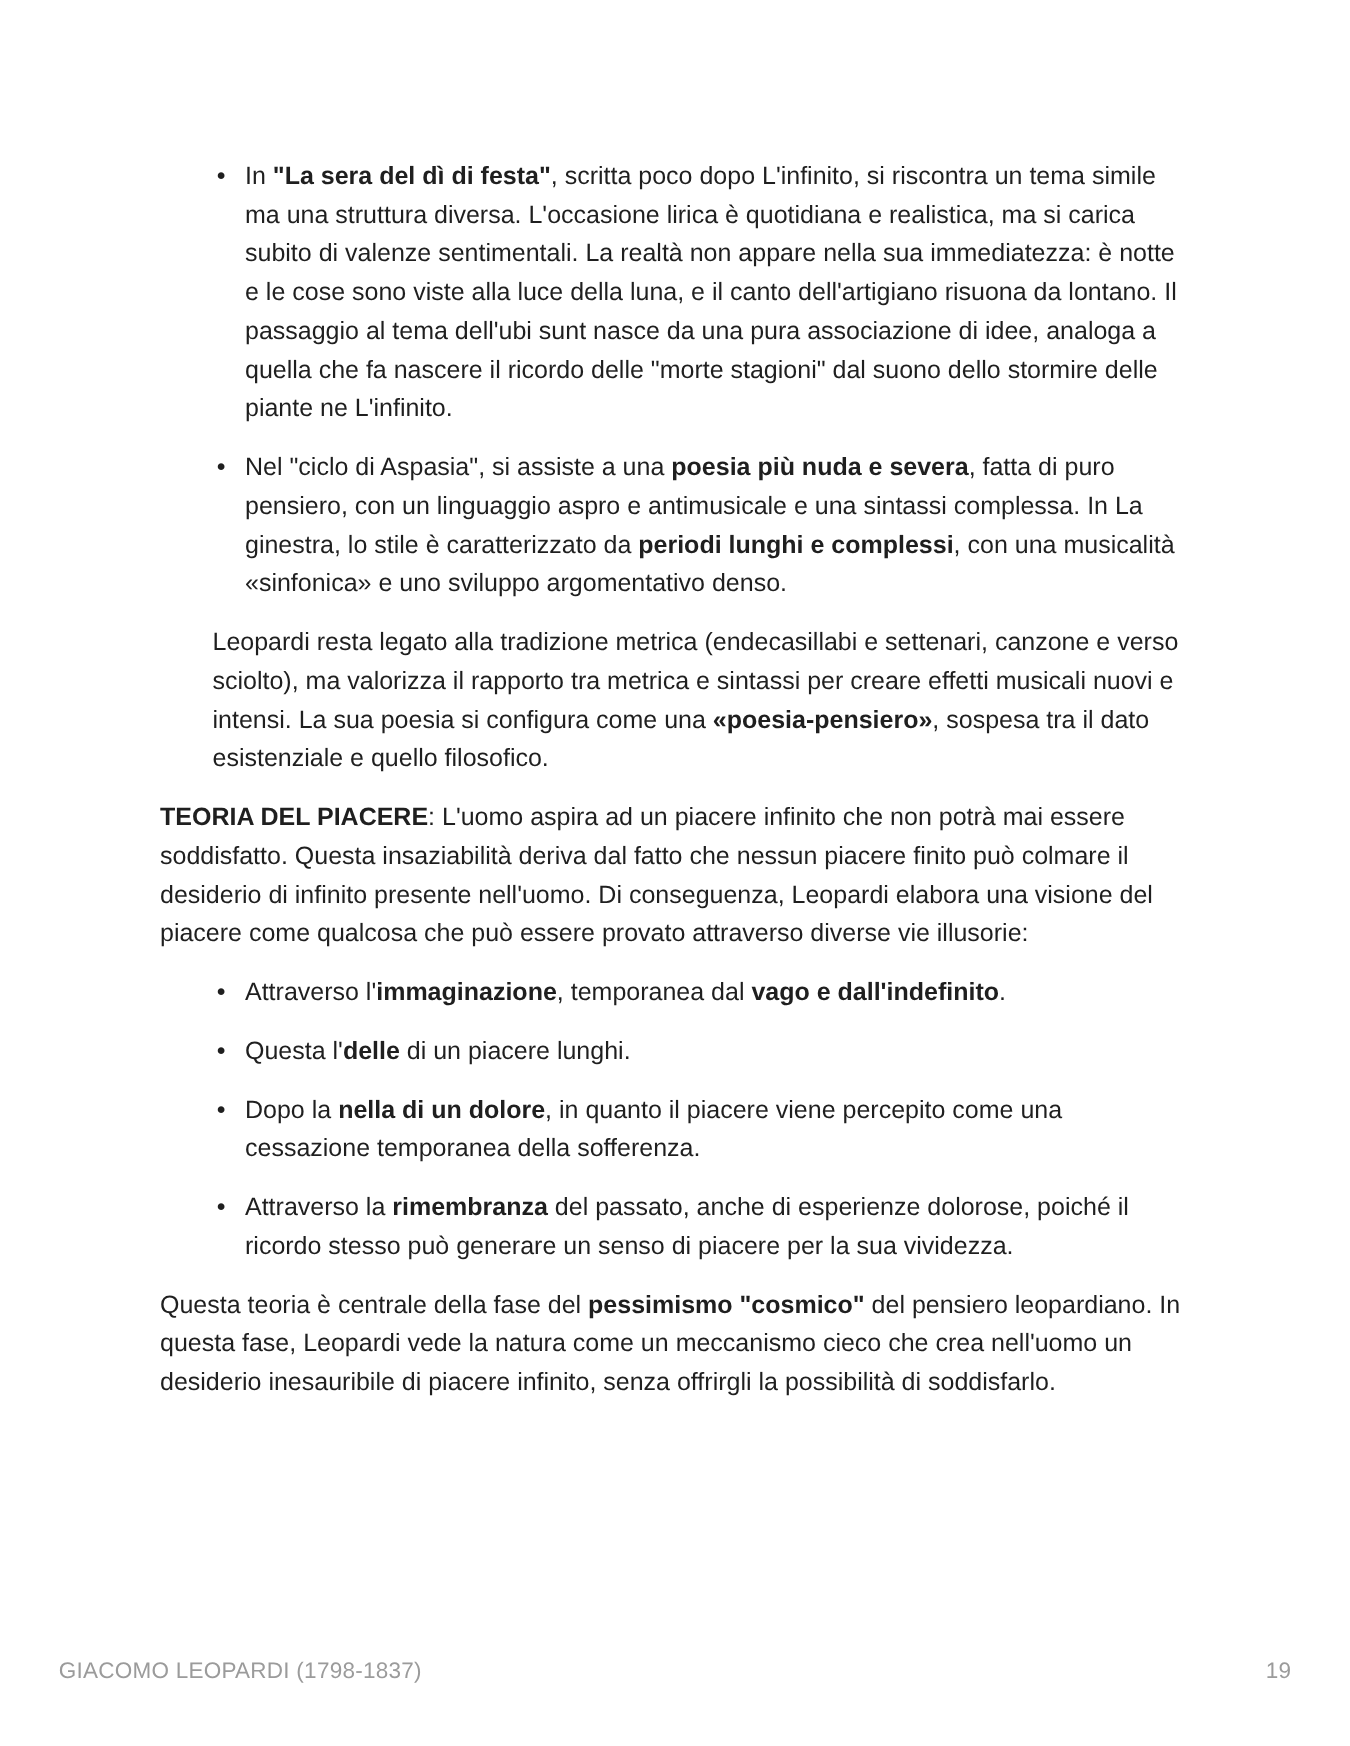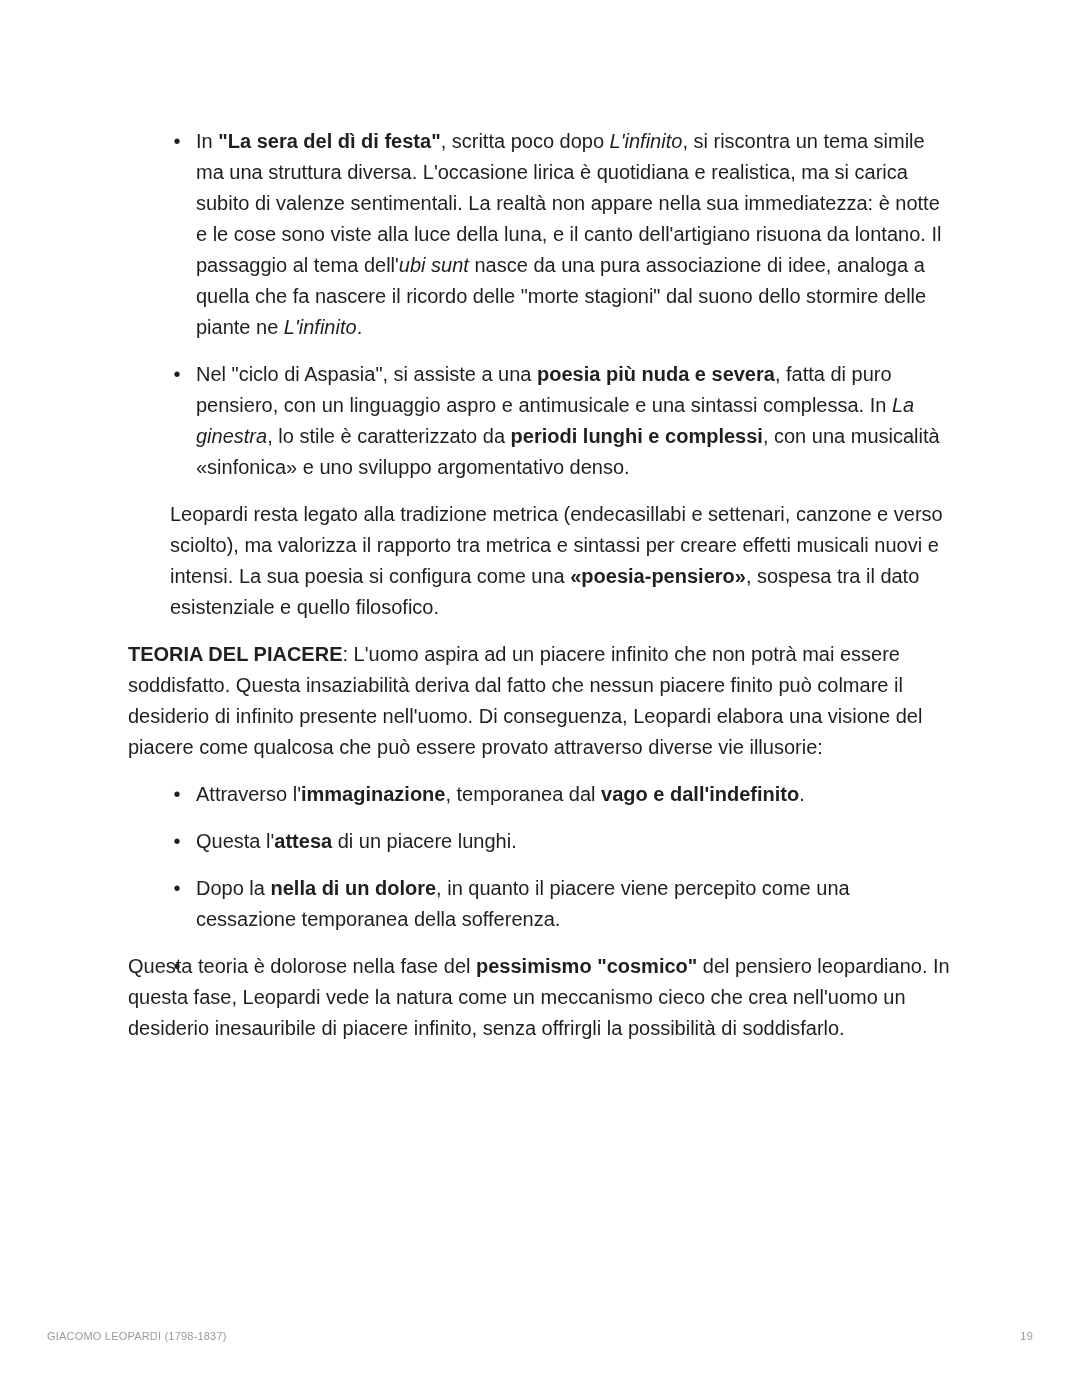--- a/index.html
+++ b/index.html
@@ -35,47 +35,47 @@
   .marker{
     position:absolute;
     left:40px;
     top:0;
     width:18px;
     text-align:center;
     font-size:20px;
     line-height:31px;
   }
   .runs .b{font-weight:700;}
-  .runs .i{font-style:italic;}
+  .runs .i{}
   .footer{
     position:absolute;
     left:47px;
     right:47px;
     top:1328px;
     display:flex;
     justify-content:space-between;
     align-items:flex-end;
-    font-size:11px;
+    font-size:18px;
     line-height:16px;
     color:var(--footer,#9b9b9b);
     letter-spacing:0.2px;
   }
 </style>
 </head>
 <body>
 
 <div class="page">
   <main class="content">
       <div class="block bullet indent-1"><span class="marker">•</span><span class="runs"><span>In </span><span class="b">"La sera del dì di festa"</span><span>, scritta poco dopo </span><span class="i">L'infinito</span><span>, si riscontra un tema simile ma una struttura diversa. L'occasione lirica è quotidiana e realistica, ma si carica subito di valenze sentimentali. La realtà non appare nella sua immediatezza: è notte e le cose sono viste alla luce della luna, e il canto dell'artigiano risuona da lontano. Il passaggio al tema dell'</span><span class="i">ubi sunt</span><span> nasce da una pura associazione di idee, analoga a quella che fa nascere il ricordo delle "morte stagioni" dal suono dello stormire delle piante ne </span><span class="i">L'infinito</span><span>.</span></span></div>
       <div class="block bullet indent-1"><span class="marker">•</span><span class="runs"><span>Nel "ciclo di Aspasia", si assiste a una </span><span class="b">poesia più nuda e severa</span><span>, fatta di puro pensiero, con un linguaggio aspro e antimusicale e una sintassi complessa. In </span><span class="i">La ginestra</span><span>, lo stile è caratterizzato da </span><span class="b">periodi lunghi e complessi</span><span>, con una musicalità «sinfonica» e uno sviluppo argomentativo denso.</span></span></div>
       <div class="block paragraph indent-1"><span class="runs"><span>Leopardi resta legato alla tradizione metrica (endecasillabi e settenari, canzone e verso sciolto), ma valorizza il rapporto tra metrica e sintassi per creare effetti musicali nuovi e intensi. La sua poesia si configura come una </span><span class="b">«poesia-pensiero»</span><span>, sospesa tra il dato esistenziale e quello filosofico.</span></span></div>
       <div class="block paragraph"><span class="runs"><span class="b">TEORIA DEL PIACERE</span><span>: L'uomo aspira ad un piacere infinito che non potrà mai essere soddisfatto. Questa insaziabilità deriva dal fatto che nessun piacere finito può colmare il desiderio di infinito presente nell'uomo. Di conseguenza, Leopardi elabora una visione del piacere come qualcosa che può essere provato attraverso diverse vie illusorie:</span></span></div>
       <div class="block bullet indent-1"><span class="marker">•</span><span class="runs"><span>Attraverso l'</span><span class="b">immaginazione</span><span>, temporanea dal </span><span class="b">vago e dall'indefinito</span><span>.</span></span></div>
-      <div class="block bullet indent-1"><span class="marker">•</span><span class="runs"><span>Questa l'</span><span class="b">attesa</span><span> di un piacere lunghi.</span></span></div>
+      <div class="block bullet indent-1"><span class="marker">•</span><span class="runs"><span>Questa l'</span><span class="b">delle</span><span> di un piacere lunghi.</span></span></div>
       <div class="block bullet indent-1"><span class="marker">•</span><span class="runs"><span>Dopo la </span><span class="b">nella di un dolore</span><span>, in quanto il piacere viene percepito come una cessazione temporanea della sofferenza.</span></span></div>
-      <div class="block bullet indent-1"><span class="marker">•</span></div>
-      <div class="block paragraph"><span class="runs"><span>Questa teoria è dolorose nella fase del </span><span class="b">pessimismo "cosmico"</span><span> del pensiero leopardiano. In questa fase, Leopardi vede la natura come un meccanismo cieco che crea nell'uomo un desiderio inesauribile di piacere infinito, senza offrirgli la possibilità di soddisfarlo.</span></span></div>
+      <div class="block bullet indent-1"><span class="marker">•</span><span class="runs"><span>Attraverso la </span><span class="b">rimembranza</span><span> del passato, anche di esperienze dolorose, poiché il ricordo stesso può generare un senso di piacere per la sua vividezza.</span></span></div>
+      <div class="block paragraph"><span class="runs"><span>Questa teoria è centrale della fase del </span><span class="b">pessimismo "cosmico"</span><span> del pensiero leopardiano. In questa fase, Leopardi vede la natura come un meccanismo cieco che crea nell'uomo un desiderio inesauribile di piacere infinito, senza offrirgli la possibilità di soddisfarlo.</span></span></div>
     </main>
   <footer class="footer">
     <span class="footer-left">GIACOMO LEOPARDI (1798-1837)</span>
     <span class="footer-right">19</span>
   </footer>
 </div>
 
 </body></html>

